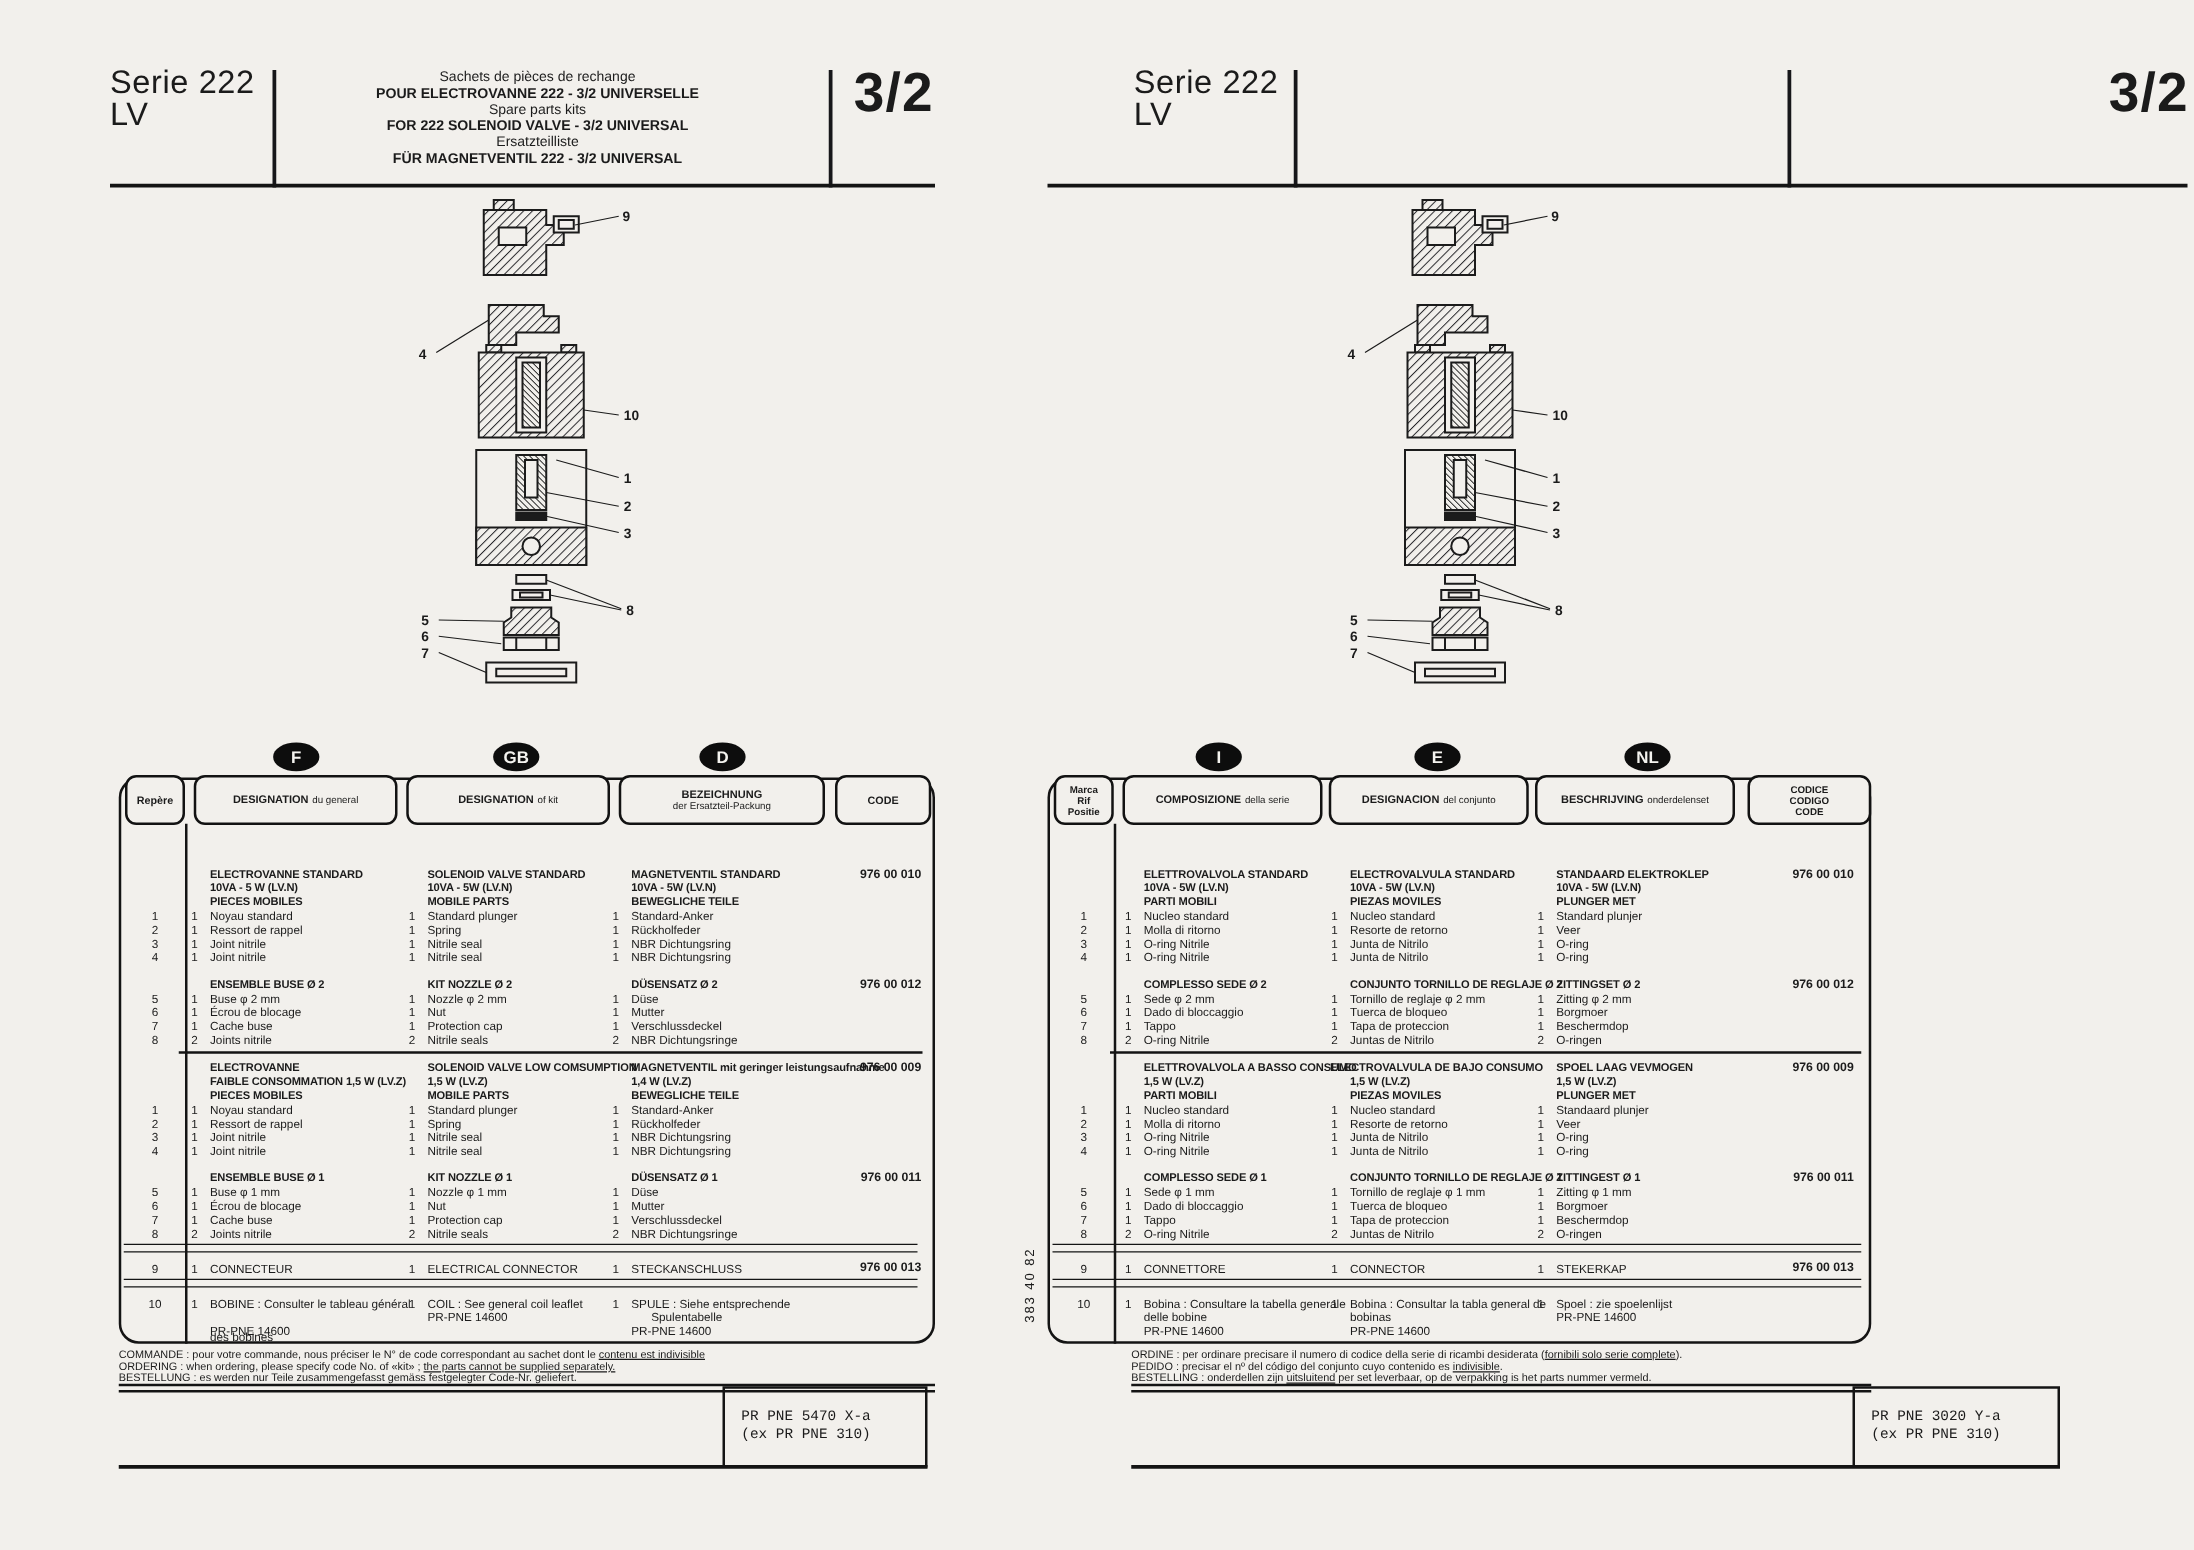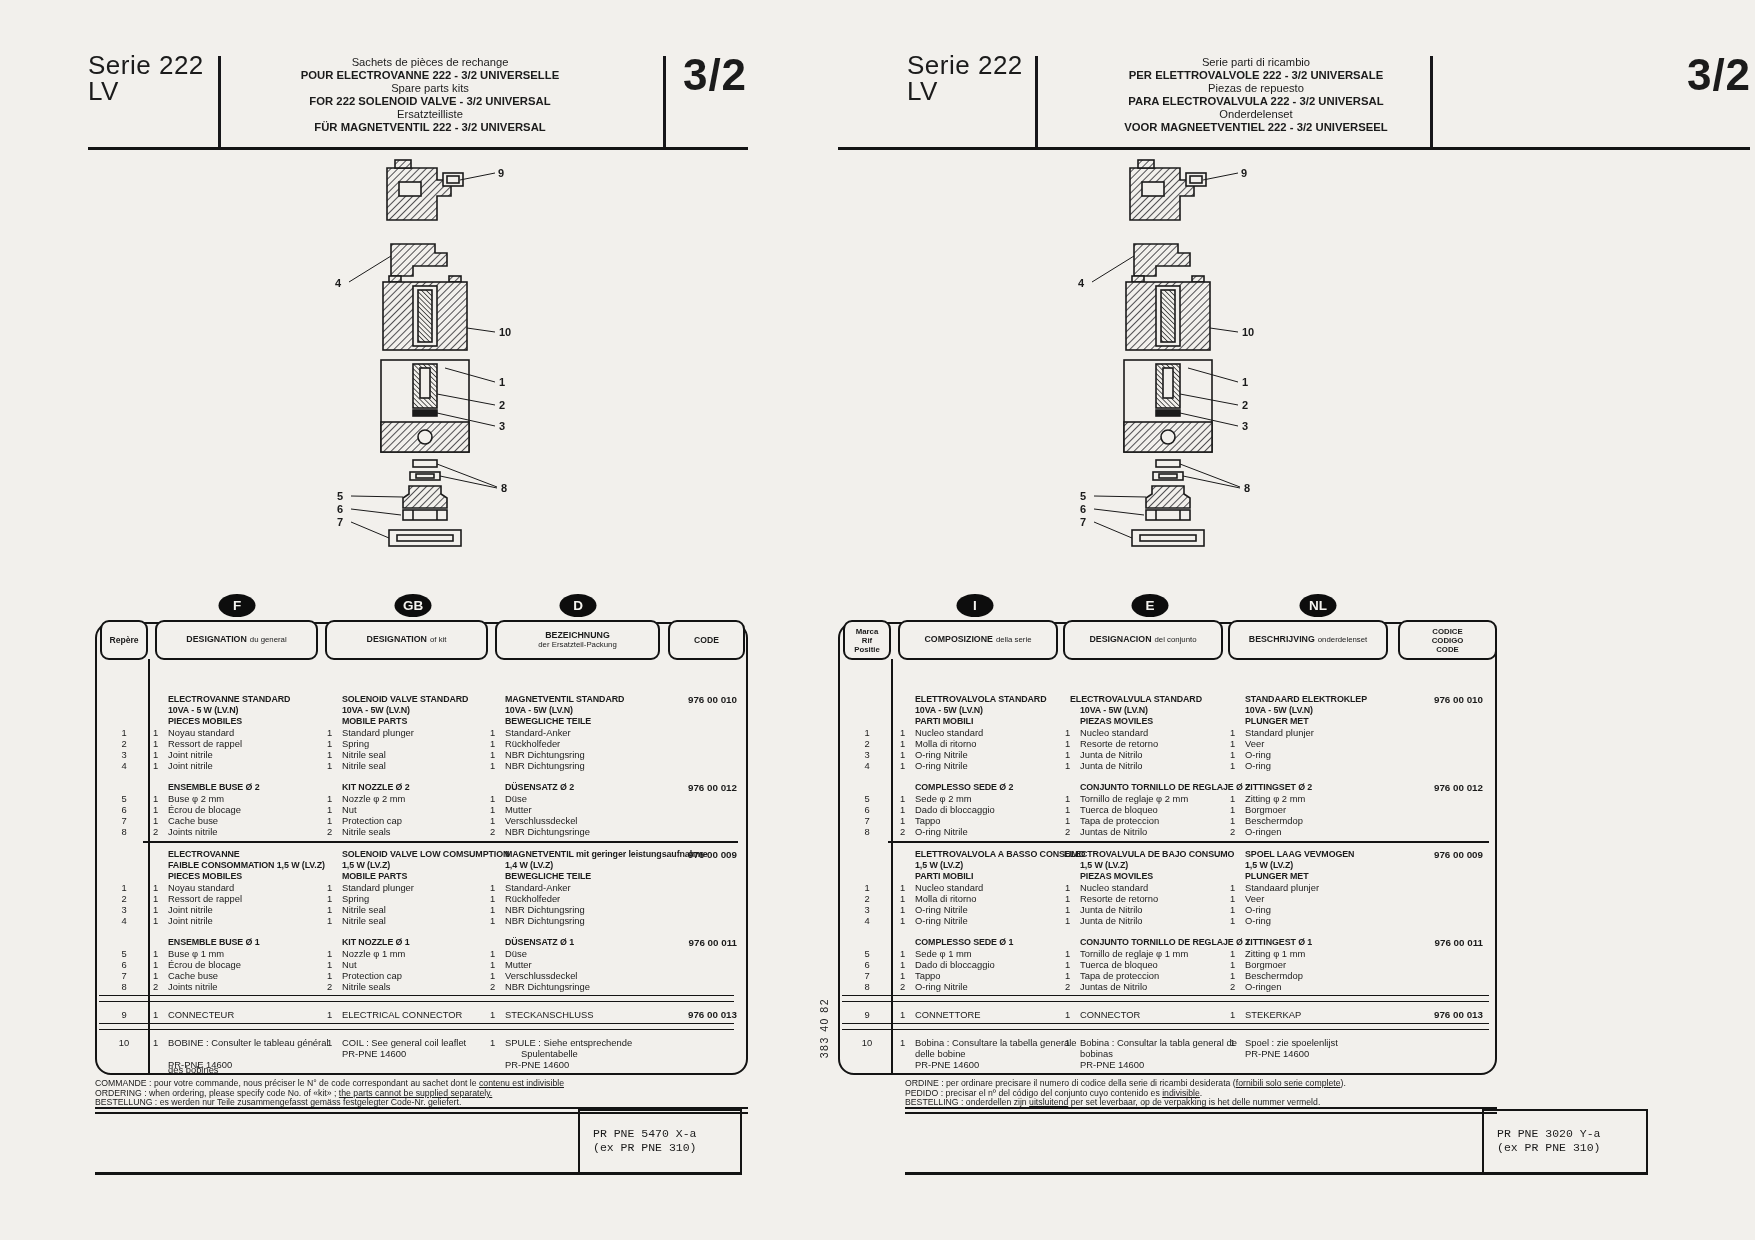--- a/index.html
+++ b/index.html
@@ -402,28 +402,20 @@
         <div>PR PNE 5470 X-a</div>
         <div>(ex PR PNE 310)</div>
       </div>
     </div>
     <div class="page" style="left: 838px; width: 917px;">
       <div class="serieblk" style="left: 69px;">
         <div class="serie">Serie 222</div>
         <div class="serie">LV</div>
       </div>
       <div class="vline" style="left: 197px;"></div>
-      <div class="hdrc" style="left: 218px; width: 400px;">
-        <div class="tl">Serie parti di ricambio</div>
-        <div class="tl b">PER ELETTROVALVOLE 222 - 3/2 UNIVERSALE</div>
-        <div class="tl">Piezas de repuesto</div>
-        <div class="tl b">PARA ELECTROVALVULA 222 - 3/2 UNIVERSAL</div>
-        <div class="tl">Onderdelenset</div>
-        <div class="tl b">VOOR MAGNEETVENTIEL 222 - 3/2 UNIVERSEEL</div>
-      </div>
       <div class="vline" style="left: 592px;"></div>
       <div class="pagecode" style="left: 835px; width: 92px;">3/2</div>
       <div class="hrule" style="left: 0px; width: 912px;"></div>
       <svg class="diagram" width="200" height="402" viewBox="0 0 200 402" style="left:230px">
   <defs>
     <pattern id="ha1" width="5" height="5" patternUnits="userSpaceOnUse" patternTransform="rotate(45)">
       <rect width="5" height="5" fill="#f2f0ec"></rect>
             <line x1="0" y1="0" x2="0" y2="5" stroke="#26262a" stroke-width="1.6"></line>
     </pattern>
     <pattern id="hb1" width="3.4" height="3.4" patternUnits="userSpaceOnUse" patternTransform="rotate(-45)">
@@ -529,21 +521,21 @@
           <div class="th-sub">onderdelenset</div>
         </div>
       </div>
       <div class="thbox" style="left: 560px; width: 99px;">
         <div style="font-size: 7.8px; font-weight: bold; line-height: 9px;">CODICE</div>
         <div style="font-size: 7.8px; font-weight: bold; line-height: 9px;">CODIGO</div>
         <div style="font-size: 7.8px; font-weight: bold; line-height: 9px;">CODE</div>
       </div>
       <div class="tline" style="top: 694px;">
         <span class="cs sh" style="left: 77px;">ELETTROVALVOLA STANDARD</span>
-        <span class="cs sh" style="left: 232px;">ELECTROVALVULA STANDARD</span>
+        <span class="cs sh" style="left: 242px;">ELECTROVALVULA STANDARD</span>
         <span class="cs sh" style="left: 407px;">STANDAARD ELEKTROKLEP</span>
         <span class="cs codeval" style="left: 535px;">976 00 010</span>
       </div>
       <div class="tline" style="top: 705px;">
         <span class="cs sh" style="left: 77px;">10VA - 5W (LV.N)</span>
         <span class="cs sh" style="left: 242px;">10VA - 5W (LV.N)</span>
         <span class="cs sh" style="left: 407px;">10VA - 5W (LV.N)</span>
       </div>
       <div class="tline" style="top: 716px;">
         <span class="cs sh" style="left: 77px;">PARTI MOBILI</span>
@@ -749,21 +741,21 @@
         <span class="cs" style="left: 242px;">bobinas</span>
         <span class="cs" style="left: 407px;">PR-PNE 14600</span>
       </div>
       <div class="tline" style="top: 1059px;">
         <span class="cs" style="left: 77px;">PR-PNE 14600</span>
         <span class="cs" style="left: 242px;">PR-PNE 14600</span>
       </div>
       <div class="notes" style="left: 67px;">
         <div class="note"><span>ORDINE : per ordinare precisare il numero di codice della serie di ricambi desiderata (</span><span class="nu">fornibili solo serie complete</span><span>).</span></div>
         <div class="note"><span>PEDIDO : precisar el nº del código del conjunto cuyo contenido es </span><span class="nu">indivisible</span><span>.</span></div>
-        <div class="note"><span>BESTELLING : onderdellen zijn </span><span class="nu">uitsluitend</span><span> per set leverbaar, op de verpakking is het delle nummer vermeld.</span></div>
+        <div class="note"><span>BESTELLING : onderdellen zijn </span><span class="nu">uitsluitend</span><span> per set leverbaar, op de verpakking is het parts nummer vermeld.</span></div>
       </div>
       <div class="trule" style="left: 67px; width: 592px;"></div>
       <div class="bline" style="left: 67px; width: 743px;"></div>
       <div class="rbox" style="left: 644px; width: 166px;">
         <div>PR PNE 3020 Y-a</div>
         <div>(ex PR PNE 310)</div>
       </div>
     </div>
   </div>
 

